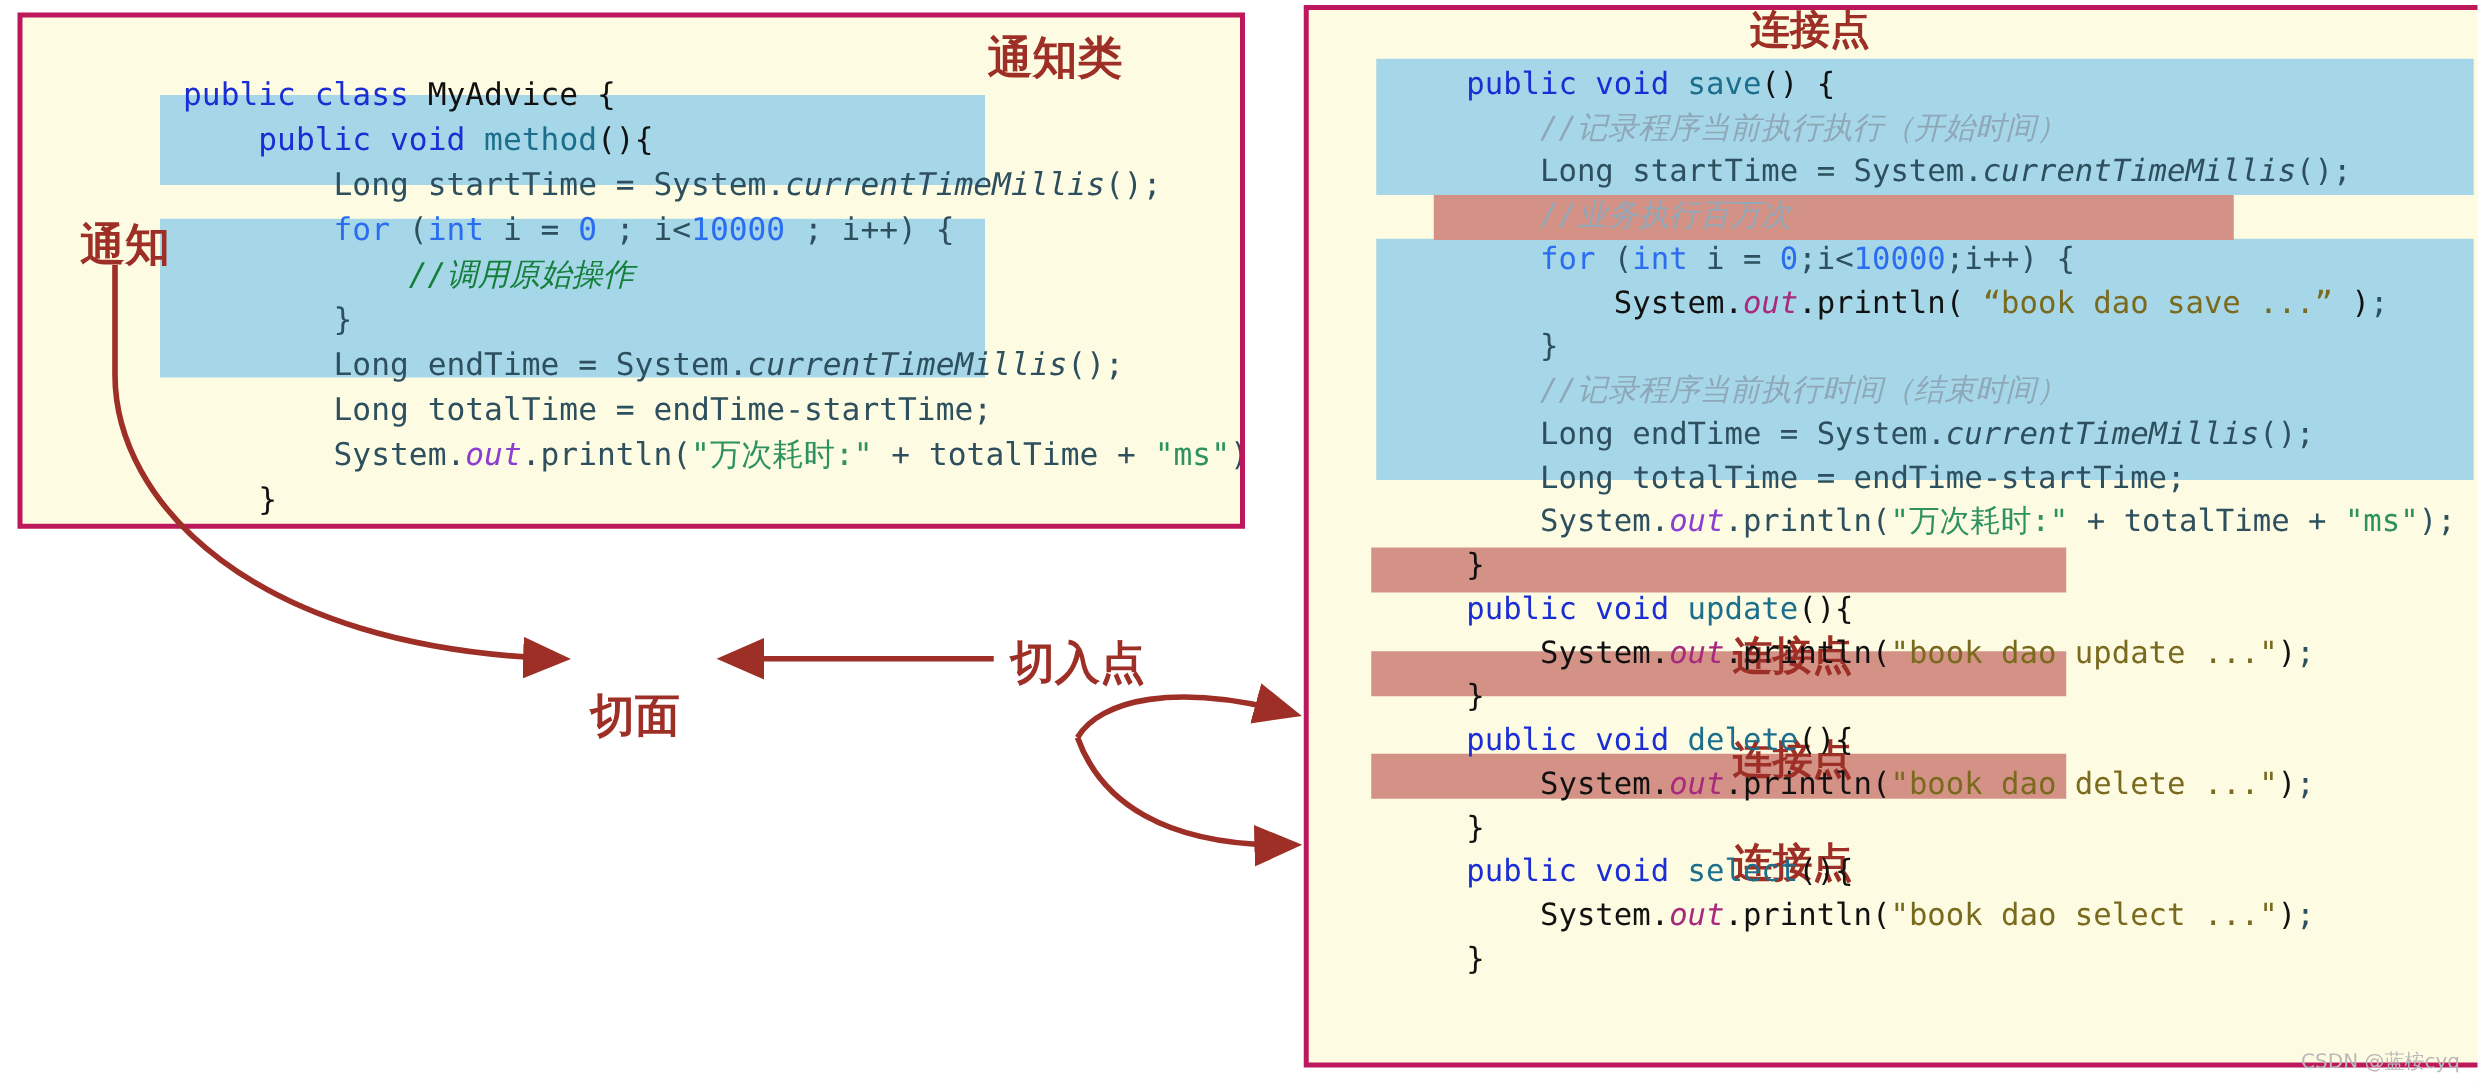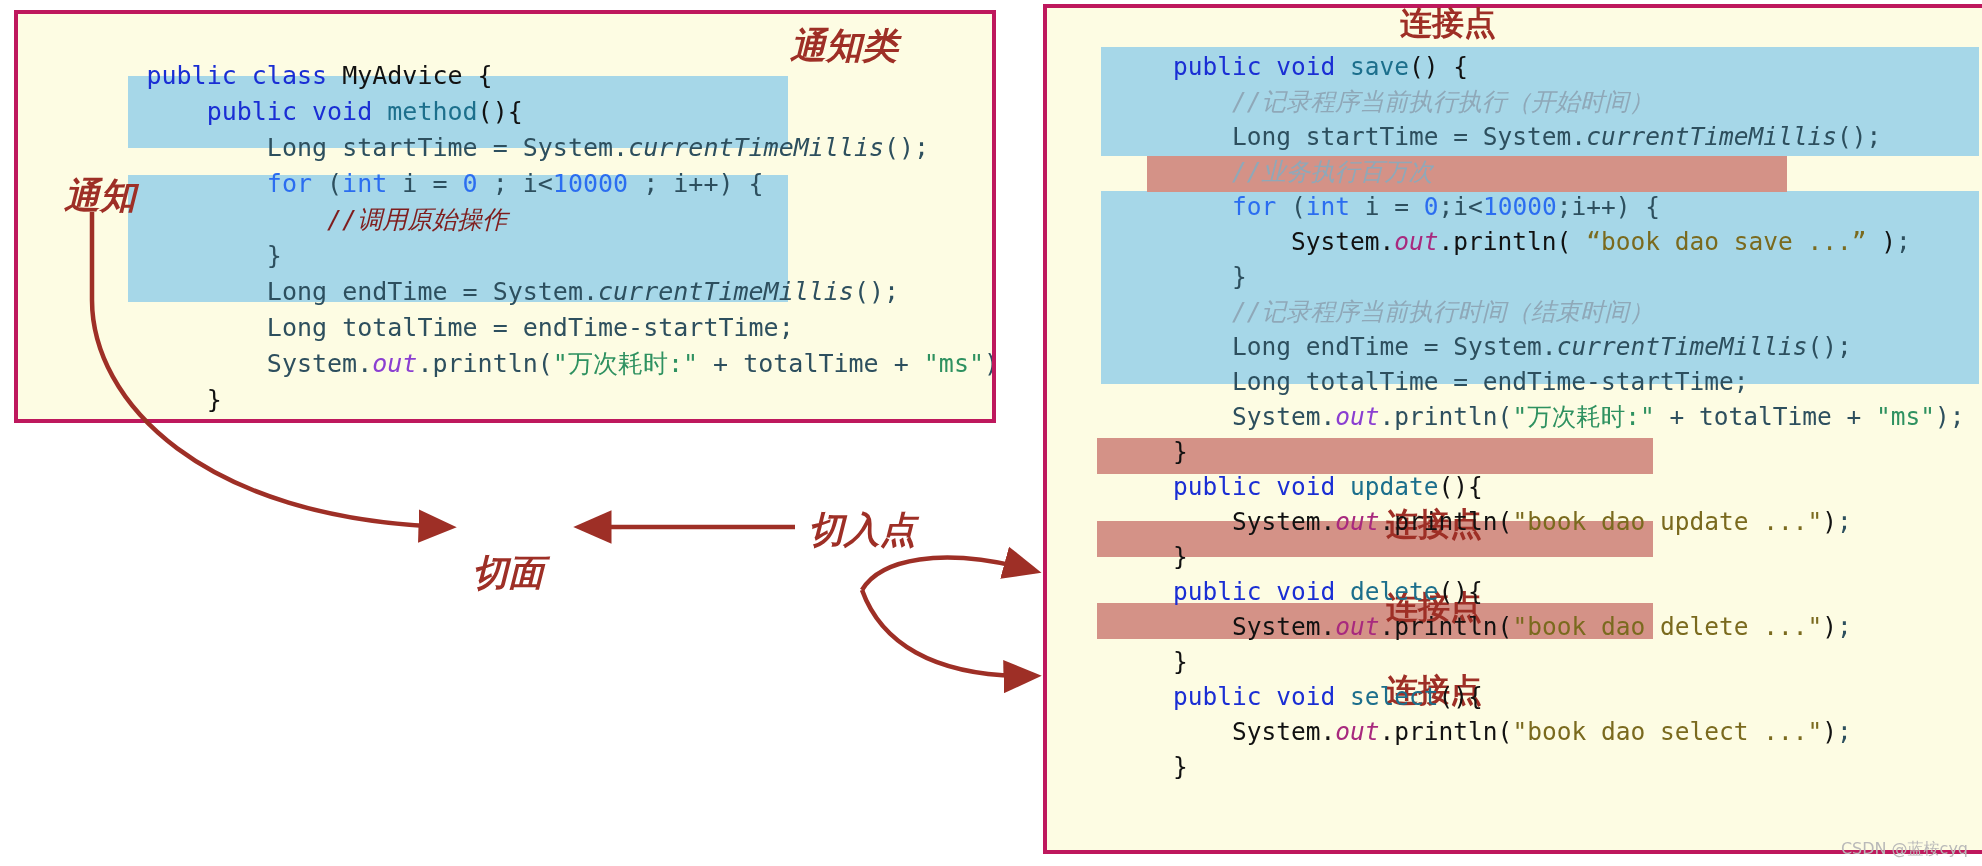--- a/index.html
+++ b/index.html
@@ -43,33 +43,33 @@
   .kw    { color: #1a2ed4; }           
   .kw2   { color: #1c6f8c; }           
   .type  { color: #2d4f5e; }
   .num   { color: #2b6df0; }
   .ident { color: #2d4f5e; }
   .mem   { color: #8b3fd1; font-style: italic; }   
   .mem-r { color: #a8297e; font-style: italic; }   
   .italic{ font-style: italic; }
   .str-g { color: #2e9160; }           
   .str-o { color: #7a6a1e; }           
-  .cmt   { color: #7f1d1d; font-style: italic; }
+  .cmt   { color: #15803d; font-style: italic; }
   .cmt-b { color: #8fa8b8; font-style: italic; }
   .dark  { color: #111111; }
 
   
   .anno {
     position: absolute;
     color: #9e2f26;
     font-family: "DejaVu Sans", sans-serif;
     font-weight: bold;
     white-space: nowrap;
   }
-  .anno-lg  { font-size: 36px; font-style: italic; }
+  .anno-lg  { font-size: 36px; }
   .anno-md  { font-size: 32px; }
 
   svg.overlay {
     position: absolute; left: 0; top: 0;
     width: 1982px; height: 866px;
     pointer-events: none; z-index: 40;
   }
 
   .watermark {
     position: absolute;

